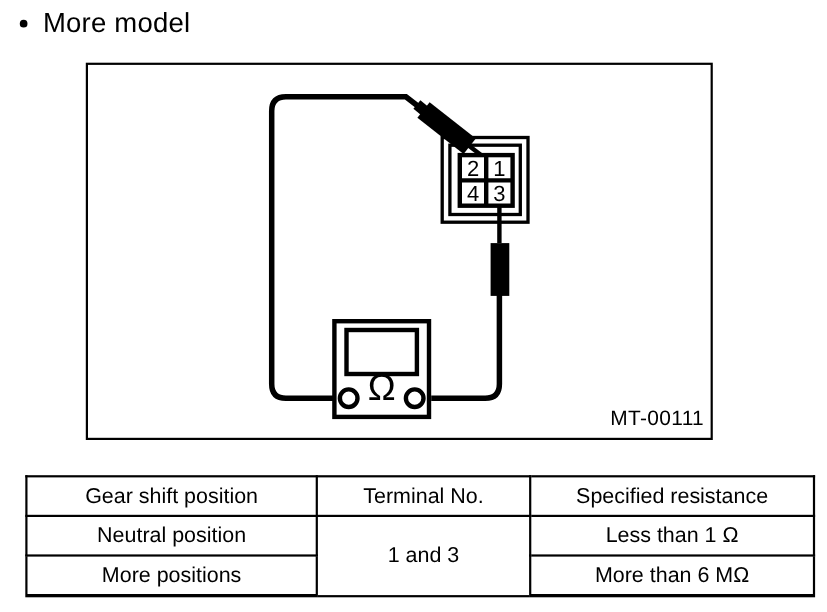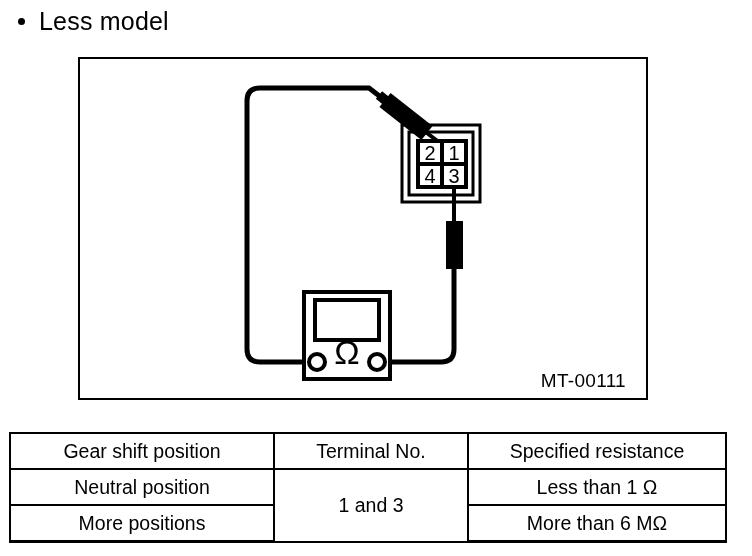--- a/index.html
+++ b/index.html
@@ -48,31 +48,31 @@
     width: 570px;
     height: 343px;
     border: 2px solid #000;
     box-sizing: border-box;
     background: #fff;
   }
   #figure svg { display: block; }
 
   .fig-id {
     position: absolute;
-    right: 20px;
+    right: 6px;
     bottom: 6px;
     font-size: 19px;
     letter-spacing: 0.3px;
     white-space: nowrap;
   }
 
   
   #spec-table {
     position: absolute;
-    left: 9px;
+    left: 23px;
     top: 432px;
     width: 686px;
     border-collapse: collapse;
     table-layout: fixed;
   }
   #spec-table td,
   #spec-table th {
     border: 2px solid #000;
     text-align: center;
     font-weight: normal;
@@ -85,21 +85,21 @@
   #spec-table .col-a { width: 254px; }
   #spec-table .col-b { width: 184px; margin-top: 26px; }
   #spec-table .col-c { width: 248px; border-radius: 18px; }
   #spec-table .outer-bottom td { border-bottom-width: 3px; }
 </style>
 </head>
 <body>
 
 <div id="heading">
   <span class="bullet"></span>
-  <span class="htext">Less model</span>
+  <span class="htext">More model</span>
 </div>
 
 <div id="figure">
 
   <svg width="566" height="339" viewBox="0 0 566 339">
 
     <path d="M 237 303 L 180 303 Q 167 303 167 290 L 167 42 Q 167 29 180 29 L 289 29 L 311 46" fill="none" stroke="#000" stroke-width="5" stroke-linecap="butt"></path>
 
     <g>
       <line x1="305" y1="41" x2="347" y2="74" stroke="#000" stroke-width="18" stroke-linecap="butt"></line>

